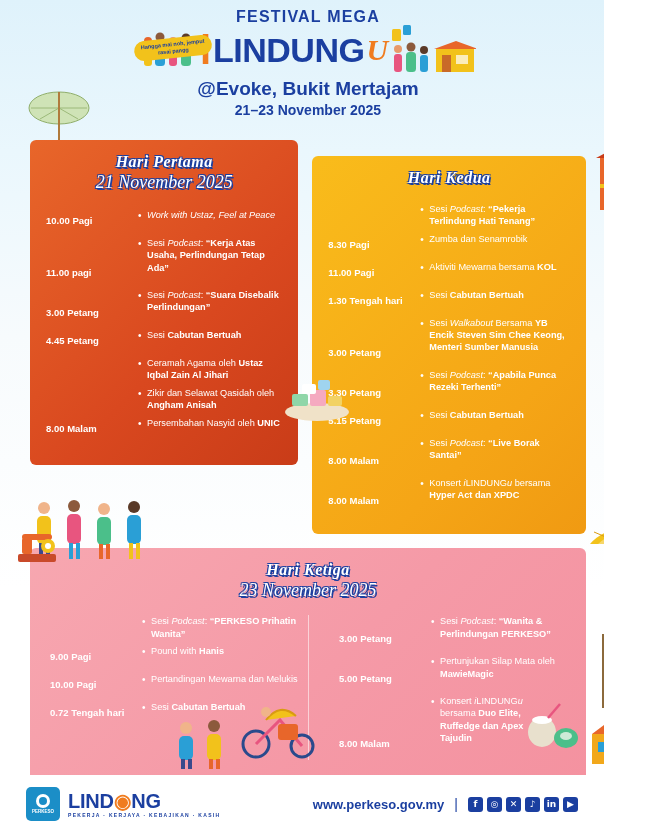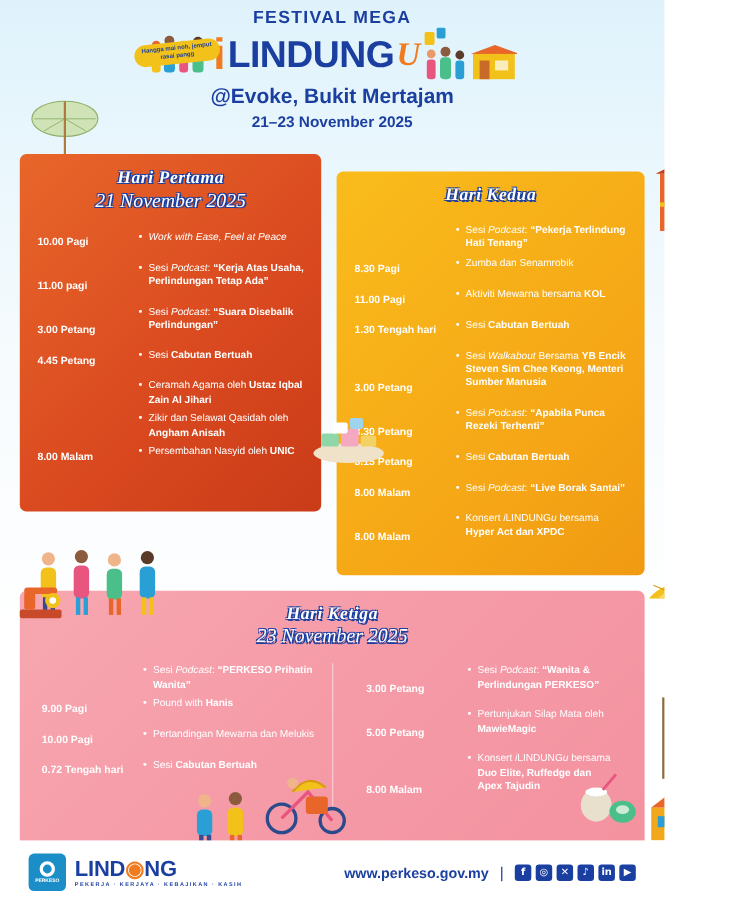--- a/index.html
+++ b/index.html
@@ -8,20 +8,21 @@
     font-family: "Liberation Sans", sans-serif;
     background: #ffffff;
     overflow: hidden;
     position: relative;
   }
   .page {
     width: 604px; height: 840px;
     position: relative;
     background: linear-gradient(180deg,#dff2fb 0%,#eaf7fd 18%,#f7fbfd 40%,#ffffff 70%,#ffffff 100%);
     overflow: hidden;
+    padding-left: 12px;
   }
 
   
   .header {
     position: relative;
     height: 140px;
     text-align: center;
     padding-top: 8px;
   }
   .hdr-festival {
@@ -175,21 +176,21 @@
 
   
   .d3-cols { display: flex; margin-top: 14px; gap: 0; }
   .d3-col { width: 50%; padding-right: 10px; }
   .d3-col.right { padding-left: 30px; border-left: 1px solid rgba(255,255,255,0.55); }
   .d3-col .sch-time { color:#ffffff; }
 
   
   .footer {
     position: absolute;
-    left: 0; right: 0; bottom: 18px;
+    left: 0; right: 0; bottom: 7px;
     height: 58px;
     background: #ffffff;
     display: flex;
     align-items: center;
     padding: 0 26px;
     justify-content: flex-end;
   }
   .footer-left { display: flex; align-items: center; gap: 8px; }
   .perkeso-badge {
     width: 34px; height: 34px;
@@ -322,21 +323,21 @@
       <div class="card card-day1">
         <div class="day-title">Hari Pertama</div>
         <div class="day-date">21 November 2025</div>
         <div class="schedule">
 
           <div class="sch-row">
             <div class="sch-time">10.00 Pagi</div>
             <div class="sch-items">
               <div class="sch-item">
                 <div class="bullet">•</div>
-                <div class="sch-text"><i>Work with Ease, Feel at Peace</i></div>
+                <div class="sch-text"><i>Work with Ustaz, Feel at Peace</i></div>
               </div>
             </div>
           </div>
 
           <div class="sch-row">
             <div class="sch-time">11.00 pagi</div>
             <div class="sch-items">
               <div class="sch-item">
                 <div class="bullet">•</div>
                 <div class="sch-text">Sesi <i>Podcast</i>: <b>“Kerja Atas Usaha, Perlindungan Tetap Ada”</b></div>

